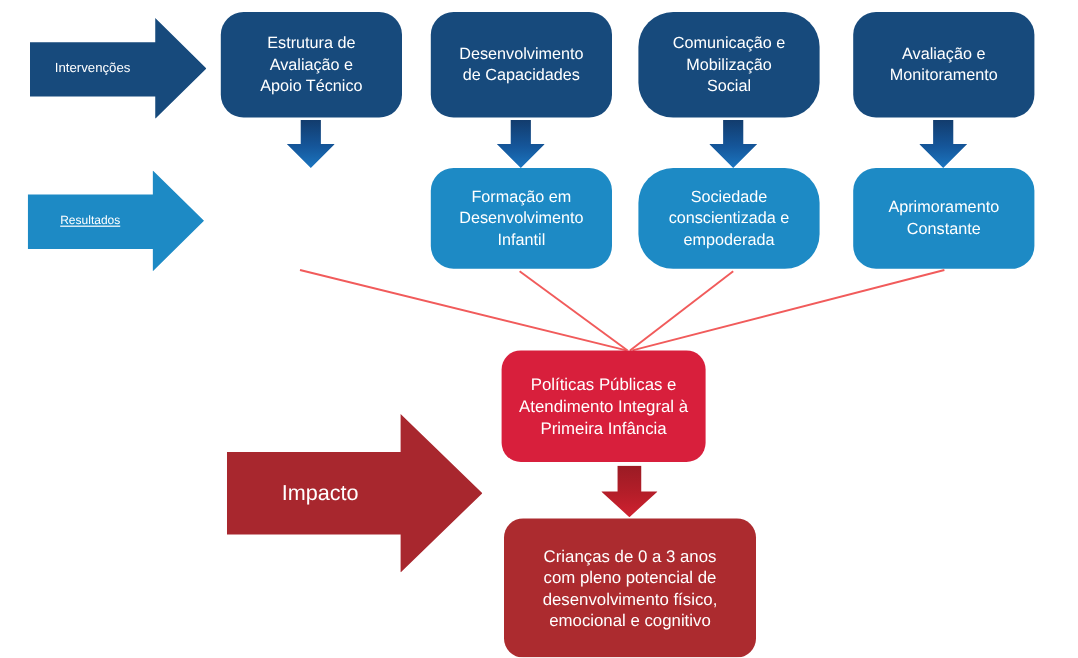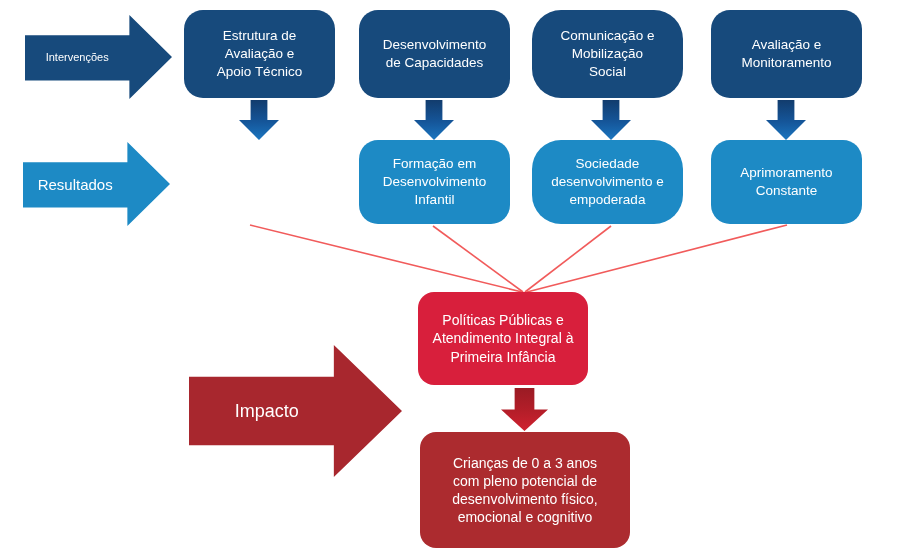--- a/index.html
+++ b/index.html
@@ -27,21 +27,22 @@
     left: 25px; top: 15px; width: 147px; height: 84px;
     background: var(--intervention-box, #174a7c);
     clip-path: polygon(0 24%, 71% 24%, 71% 0, 100% 50%, 71% 100%, 71% 78%, 0 78%);
     font-size: 11px;
   }
   .arrow-interventions .arrow-label { padding-right: 29%; }
   .arrow-results {
     left: 23px; top: 142px; width: 147px; height: 84px;
     background: var(--result-box, #1d8ac5);
     clip-path: polygon(0 24%, 71% 24%, 71% 0, 100% 50%, 71% 100%, 71% 78%, 0 78%);
-    font-size: 15px;
+    font-size: 10px;
+    text-decoration: underline;
   }
   .arrow-results .arrow-label { padding-right: 29%; }
   .arrow-impact {
     left: 189px; top: 345px; width: 213px; height: 132px;
     background: var(--impact-arrow, #a8272e);
     clip-path: polygon(0 24%, 68% 24%, 68% 0, 100% 50%, 68% 100%, 68% 76%, 0 76%);
     font-size: 18px;
   }
   .arrow-impact .arrow-label { padding-right: 27%; }
 
@@ -155,21 +156,21 @@
 
   <div class="down-arrow down-arrow-blue da-1"></div>
   <div class="down-arrow down-arrow-blue da-2"></div>
   <div class="down-arrow down-arrow-blue da-3"></div>
   <div class="down-arrow down-arrow-blue da-4"></div>
 
   <div class="node node-result col-2">Formação em
 Desenvolvimento
 Infantil</div>
   <div class="node node-result col-3">Sociedade
-desenvolvimento e
+conscientizada e
 empoderada</div>
   <div class="node node-result col-4">Aprimoramento
 Constante</div>
 
   <div class="node node-outcome">Políticas Públicas e
 Atendimento Integral à
 Primeira Infância</div>
   <div class="down-arrow down-arrow-red"></div>
   <div class="node node-impact">Crianças de 0 a 3 anos
 com pleno potencial de

